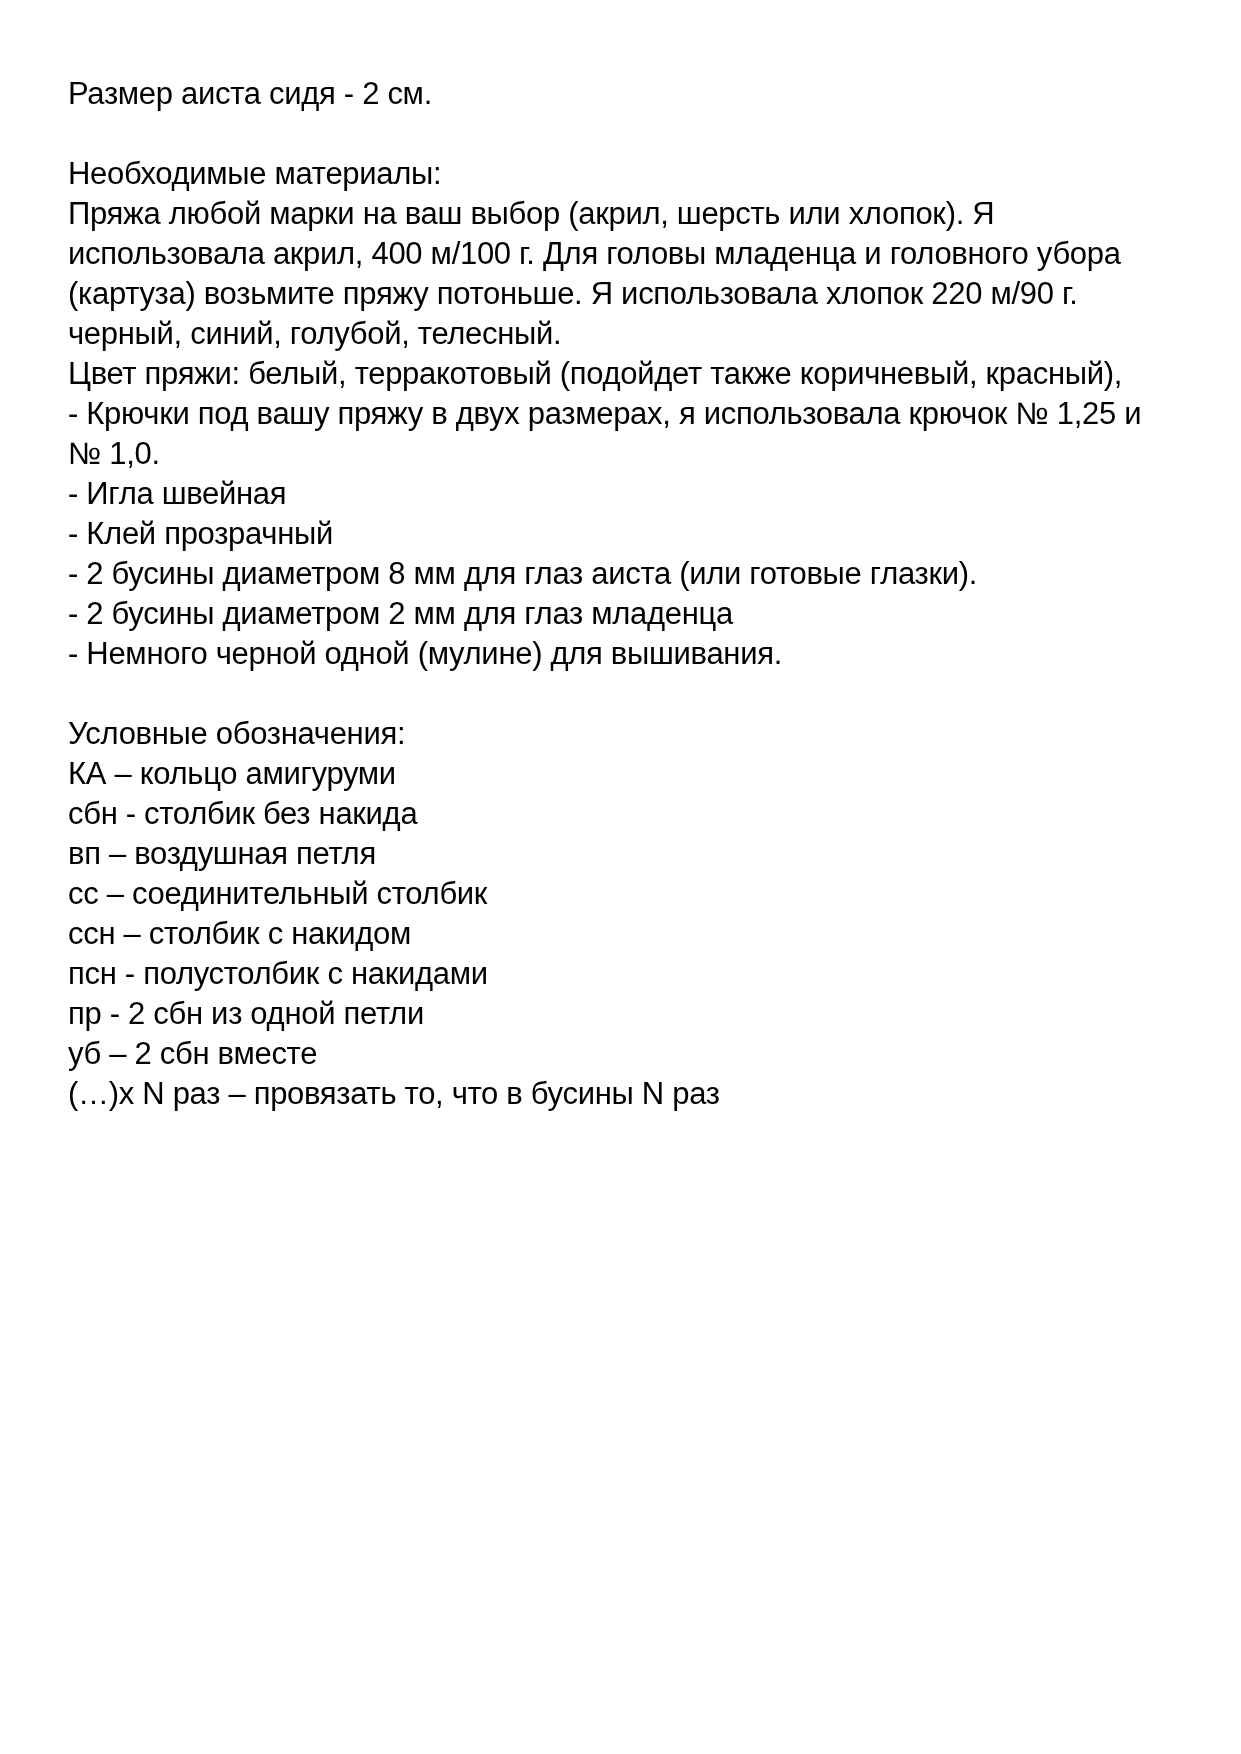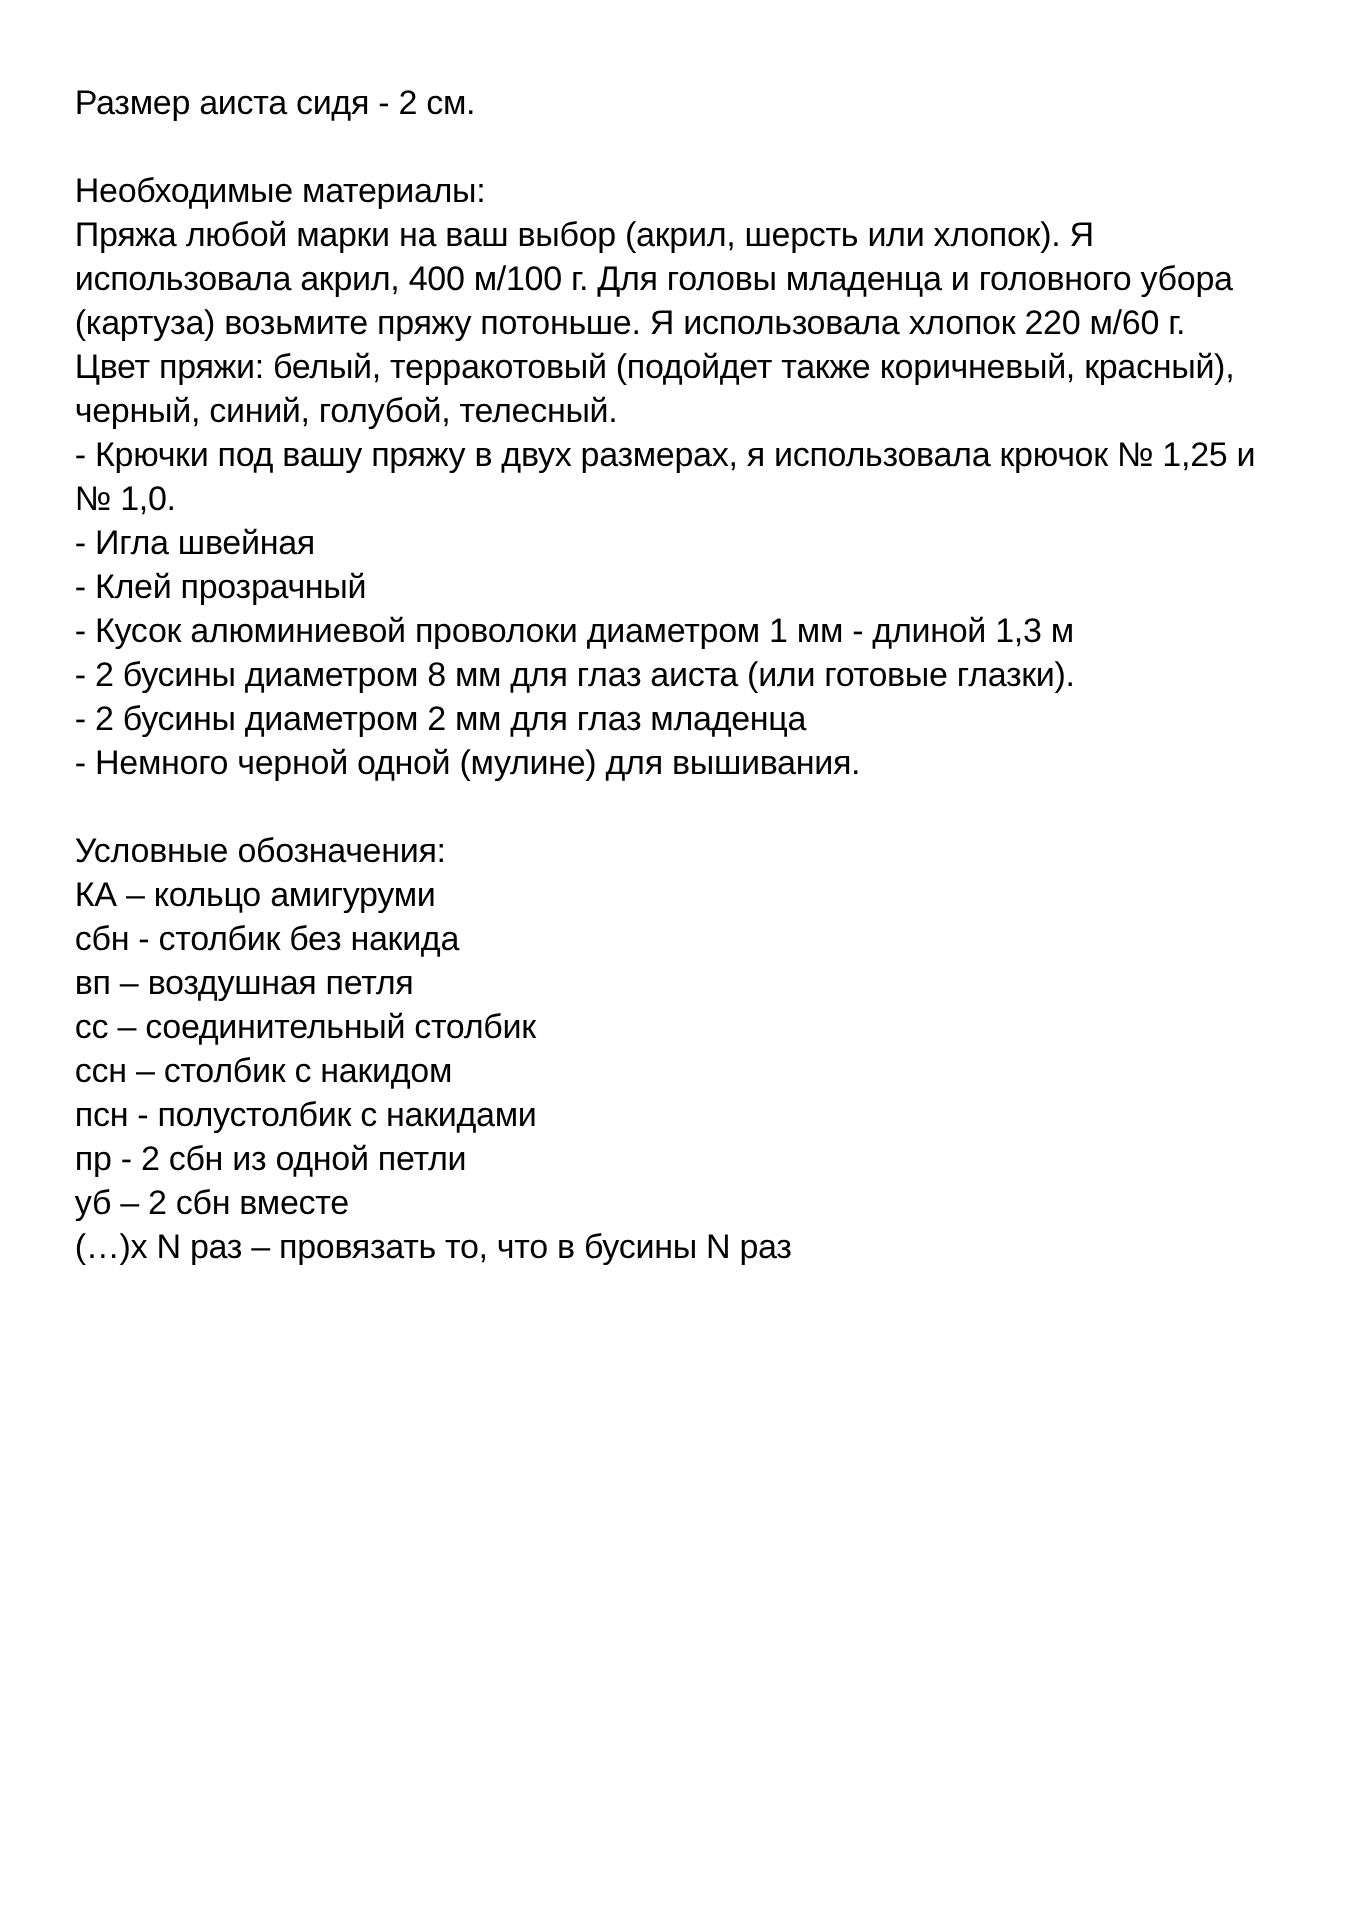--- a/index.html
+++ b/index.html
@@ -37,28 +37,27 @@
 
 <div class="doc">
 
   <div class="line">Размер аиста сидя - 2 см.</div>
 
   <div class="line blank"></div>
 
   <div class="line">Необходимые материалы:</div>
   <div class="line">Пряжа любой марки на ваш выбор (акрил, шерсть или хлопок). Я</div>
   <div class="line">использовала акрил, 400 м/100 г. Для головы младенца и головного убора</div>
-  <div class="line">(картуза) возьмите пряжу потоньше. Я использовала хлопок 220 м/60 г.</div>
+  <div class="line">(картуза) возьмите пряжу потоньше. Я использовала хлопок 220 м/90 г.</div>
+  <div class="line">черный, синий, голубой, телесный.</div>
   <div class="line">Цвет пряжи: белый, терракотовый (подойдет также коричневый, красный),</div>
-  <div class="line">черный, синий, голубой, телесный.</div>
   <div class="line">- Крючки под вашу пряжу в двух размерах, я использовала крючок № 1,25 и</div>
   <div class="line">№ 1,0.</div>
   <div class="line">- Игла швейная</div>
   <div class="line">- Клей прозрачный</div>
-  <div class="line">- Кусок алюминиевой проволоки диаметром 1 мм - длиной 1,3 м</div>
   <div class="line">- 2 бусины диаметром 8 мм для глаз аиста (или готовые глазки).</div>
   <div class="line">- 2 бусины диаметром 2 мм для глаз младенца</div>
   <div class="line">- Немного черной одной (мулине) для вышивания.</div>
 
   <div class="line blank"></div>
 
   <div class="line">Условные обозначения:</div>
   <div class="line">КА – кольцо амигуруми</div>
   <div class="line">сбн - столбик без накида</div>
   <div class="line">вп – воздушная петля</div>

